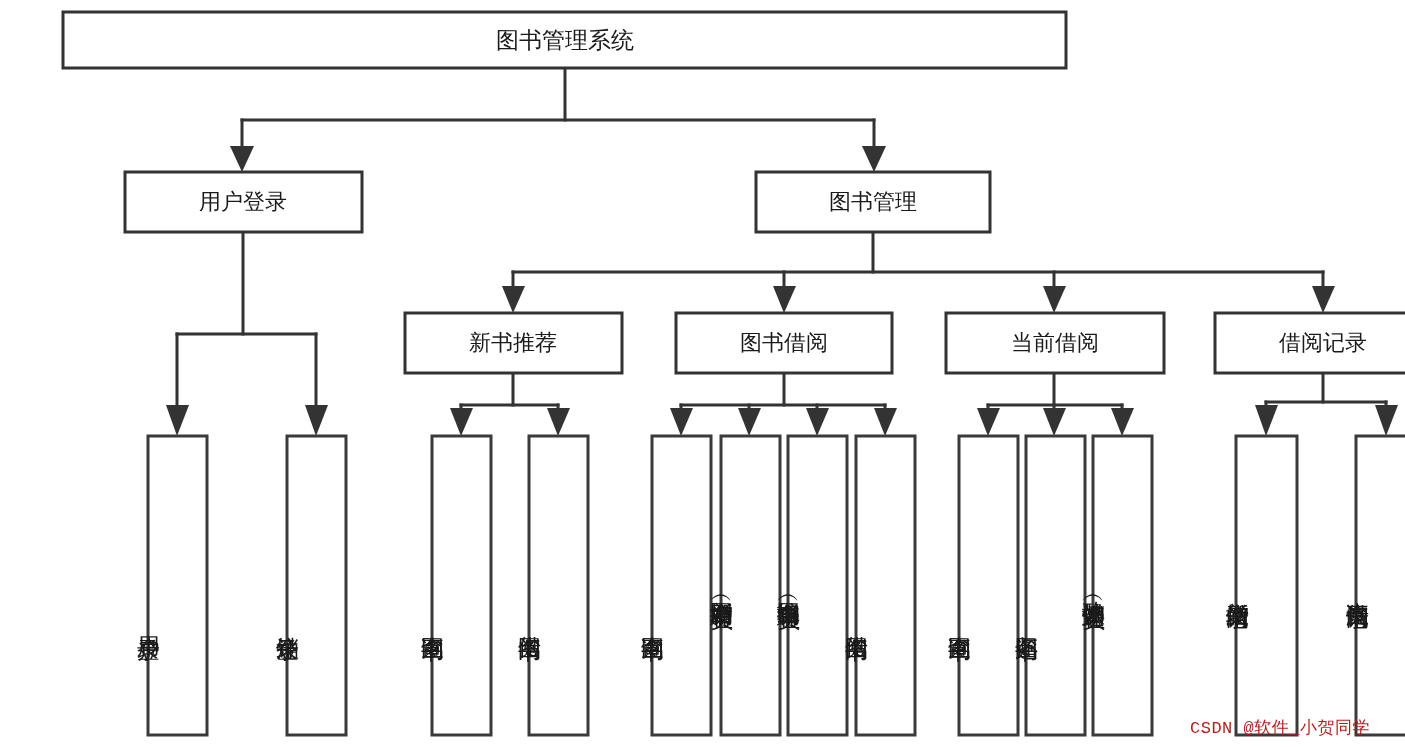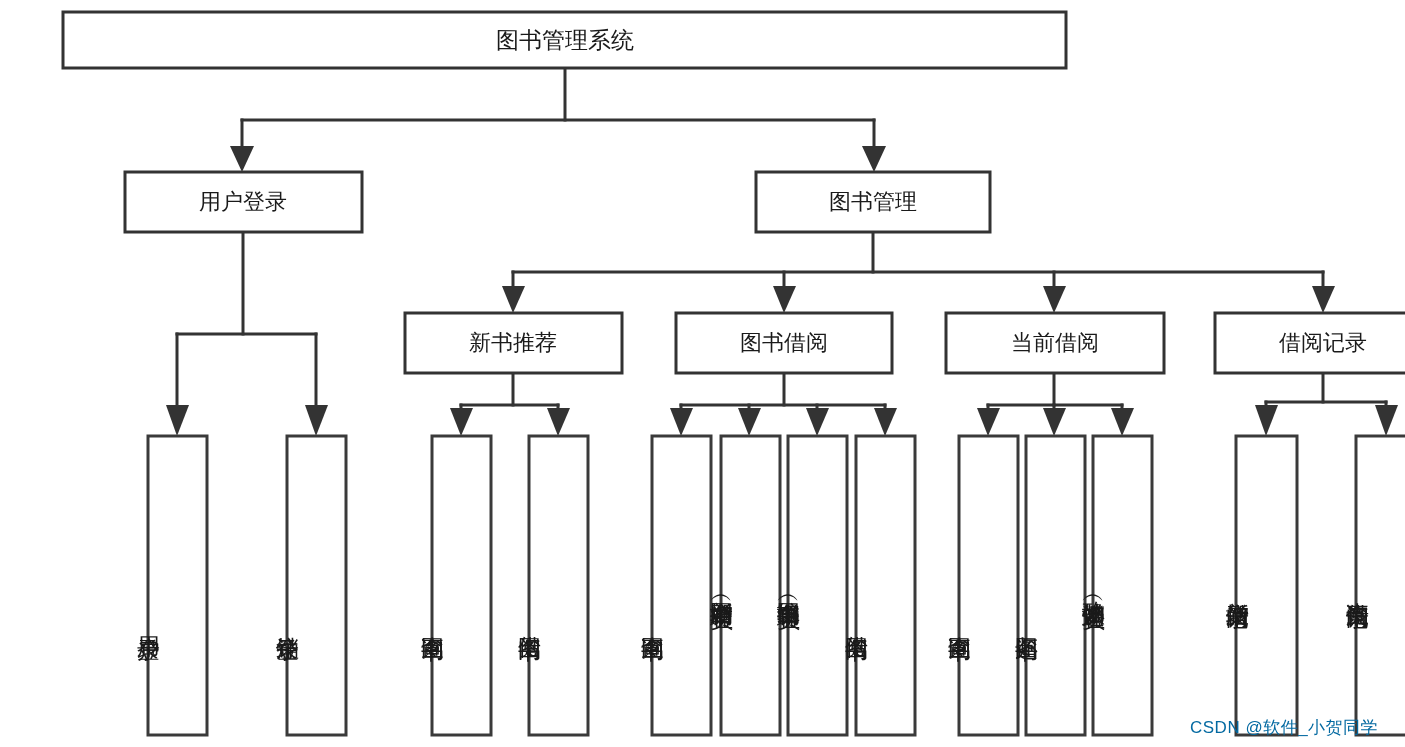--- a/index.html
+++ b/index.html
@@ -72,23 +72,23 @@
     color: #1a1a1a;
     letter-spacing: 1px;
     white-space: nowrap;
     pointer-events: none;
     text-align: center;
   }
   .watermark {
     position: absolute;
     left: 1190px;
     top: 716px;
-    font-family: Liberation Sans, sans-serif;
+    font-family: Liberation Mono, monospace;
     font-size: 17px;
-    color: #0369a1;
+    color: #b91c1c;
     white-space: nowrap;
     letter-spacing: 0.5px;
   }
 </style>
 </head>
 <body>
 
 <div id="diagram-root">
 
   <svg id="flow" viewBox="0 0 1405 747" xmlns="http://www.w3.org/2000/svg">

